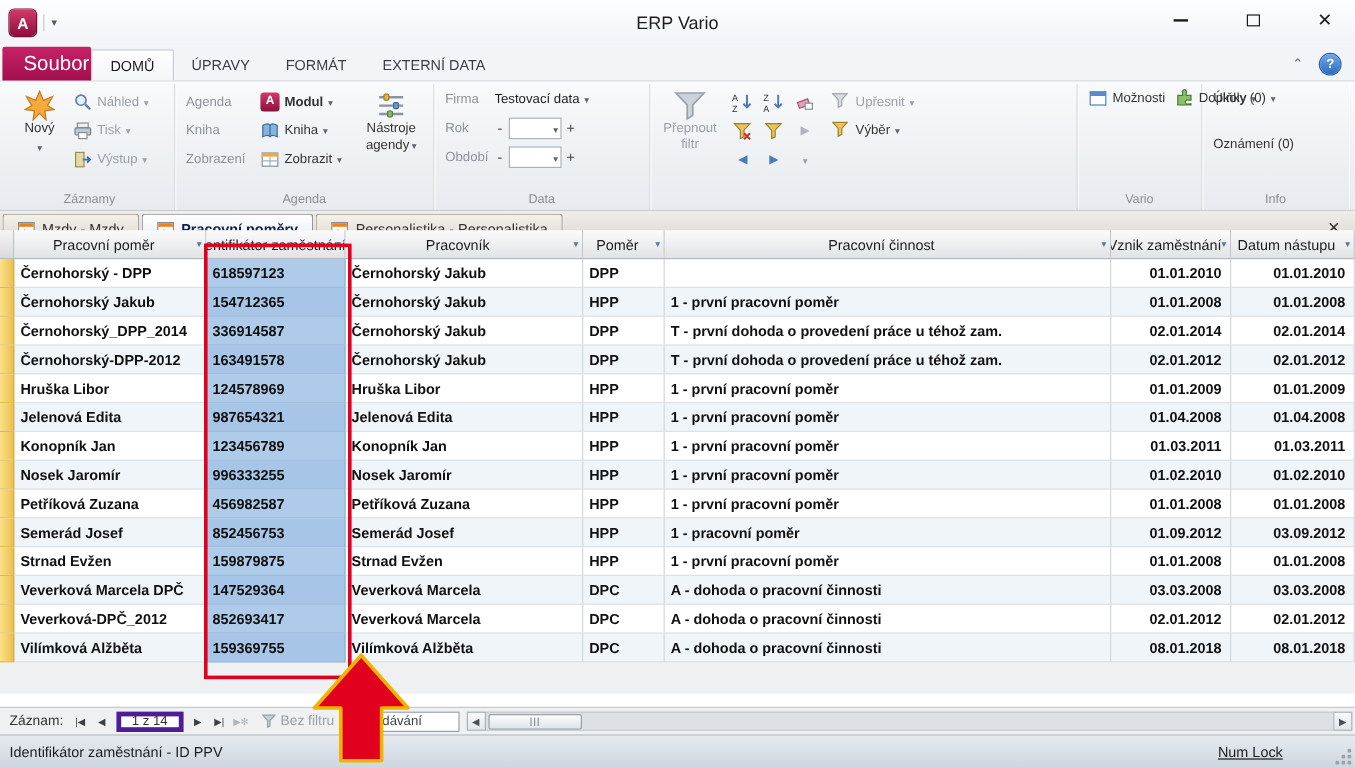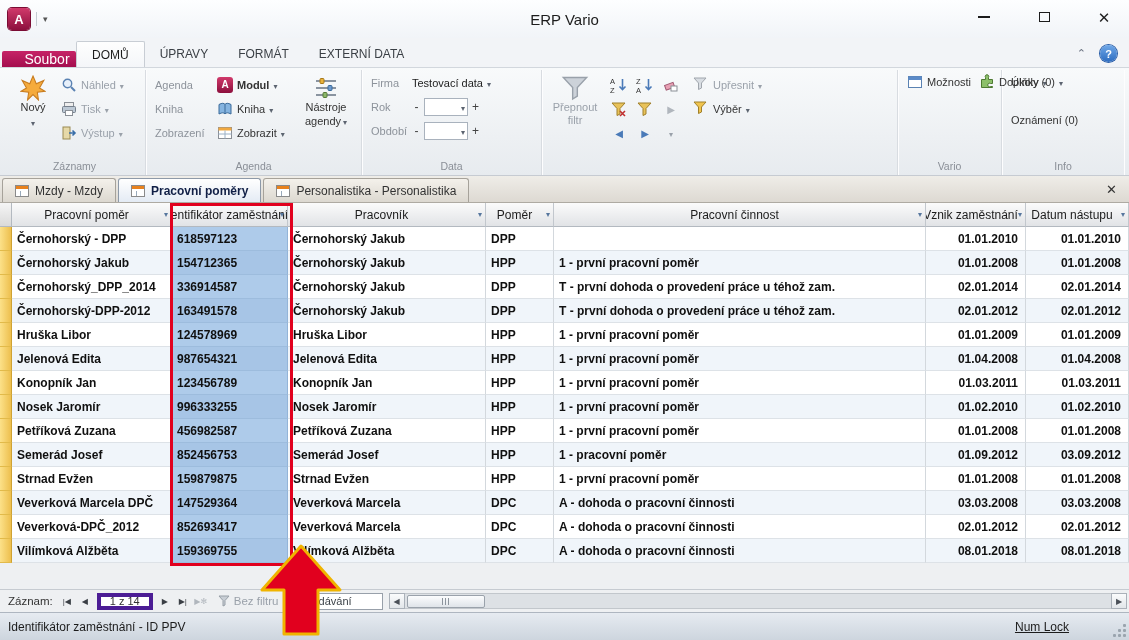--- a/index.html
+++ b/index.html
@@ -22,22 +22,22 @@
     align-items:center; justify-content:center; font-size:15px; color:#1c1c1c; }
   .win-controls { position:absolute; right:10px; top:4px; display:flex; gap:30px; z-index:5; }
   .wc { width:30px; height:26px; display:flex; align-items:center; justify-content:center; cursor:default; }
   .wc-min-glyph { width:12px; height:2px; background:#1c1c1c; }
   .wc-max-glyph { width:11px; height:10px; border:1.5px solid #1c1c1c; }
   .wc-close-glyph { font-size:15px; color:#1c1c1c; line-height:1; }
 
   
   .tabrow { position:absolute; top:38px; left:0; right:0; height:30px;
     background:#f2f4f7; border-bottom:1px solid #d2d7dd; display:flex; align-items:flex-end; }
-  .tab-file { height:16px; width:74px; margin-left:2px; display:flex; align-items:center; justify-content:center;
-    background:linear-gradient(#c62367,#a40e4e); color:#fff; font-size:14px; border-radius:2px 2px 0 0;padding-left:16px; }
+  .tab-file { height:28px; width:74px; margin-left:2px; display:flex; align-items:center; justify-content:center;
+    background:linear-gradient(#c62367,#a40e4e); color:#fff; font-size:17px; border-radius:2px 2px 0 0;padding-left:16px; }
   .rtab { height:26px; padding:0 15px; display:flex; align-items:center; font-size:12px; color:#3a3f45; }
   .rtab.active { background:linear-gradient(#fefefe,#f4f6f9); border:1px solid #c8cdd4; border-bottom:none;
     border-radius:2px 2px 0 0; color:#1c1c1c; }
   .tabrow-right { margin-left:auto; display:flex; align-items:center; gap:14px; padding:0 12px 5px 0; }
   .collapse-caret { color:#6a7широ; color:#6a7280; font-size:11px; }
   .help-btn { width:17px; height:17px; border-radius:50%; background:linear-gradient(#6fa8e8,#2d6cc0);
     color:#fff; font-size:11px; font-weight:bold; display:flex; align-items:center; justify-content:center;
     box-shadow:0 0 0 1px #2a5ea8; }
 
   
@@ -88,21 +88,21 @@
   .dtab { display:flex; align-items:center; gap:6px; height:24px; padding:0 12px;
     border:1px solid #a6a29a; border-bottom:none; border-radius:3px 3px 0 0; margin-right:2px;
     background:linear-gradient(#f4f1eb,#dcd8d0); font-size:12px; color:#333; white-space:nowrap; }
   .dtab.active { background:linear-gradient(#ffffff,#e4ebf4); color:#101f46; font-weight:bold; border-color:#8d99a8; }
   .dtab-icon { width:14px; height:12px; background:#fff; border:1px solid #8a8a8a; position:relative; flex:0 0 auto;}
   .dtab-icon::before { content:""; position:absolute; left:0; top:0; right:0; height:3px; background:#e8821e; }
   .dtab-icon::after { content:""; position:absolute; left:4px; top:5px; width:1px; bottom:0; background:#9ab; }
   .doctabs-close { margin-left:auto; margin-bottom:5px; padding:0 10px; font-size:13px; color:#333; }
 
   
-  .table-wrap { position:absolute; top:203px; left:0; width:1129px; height:386px; background:#eef0f2; }
+  .table-wrap { position:absolute; top:192px; left:0; width:1129px; height:386px; background:#eef0f2; }
   .thead { display:flex; height:24px; }
   .hcorner { width:12px; background:linear-gradient(#f5f5f5,#dadada); border-right:1px solid #b3b9c0; border-bottom:1px solid #b3b9c0; }
   .hcell { position:relative; display:flex; align-items:center; justify-content:center; font-size:12px; color:#1c1c1c;
     background:linear-gradient(#fbfbfb,#e1e3e6); border-right:1px solid #c2c7cd; border-bottom:1px solid #b3b9c0;
     white-space:nowrap; overflow:hidden; padding:0 14px 0 4px; }
   .hcell .harrow { position:absolute; right:3px; top:7px; font-size:8px; color:#57779e; }
   .trow { display:flex; height:24px; background:#ffffff;font-weight:bold; }
   .trow.alt { background:#f0f5fa; }
   .rowsel { width:12px; flex:0 0 auto; background:linear-gradient(90deg,#fce189,#edbf4e);
     border-right:1px solid #cfa233; border-bottom:1px solid #e2ba4a; }

